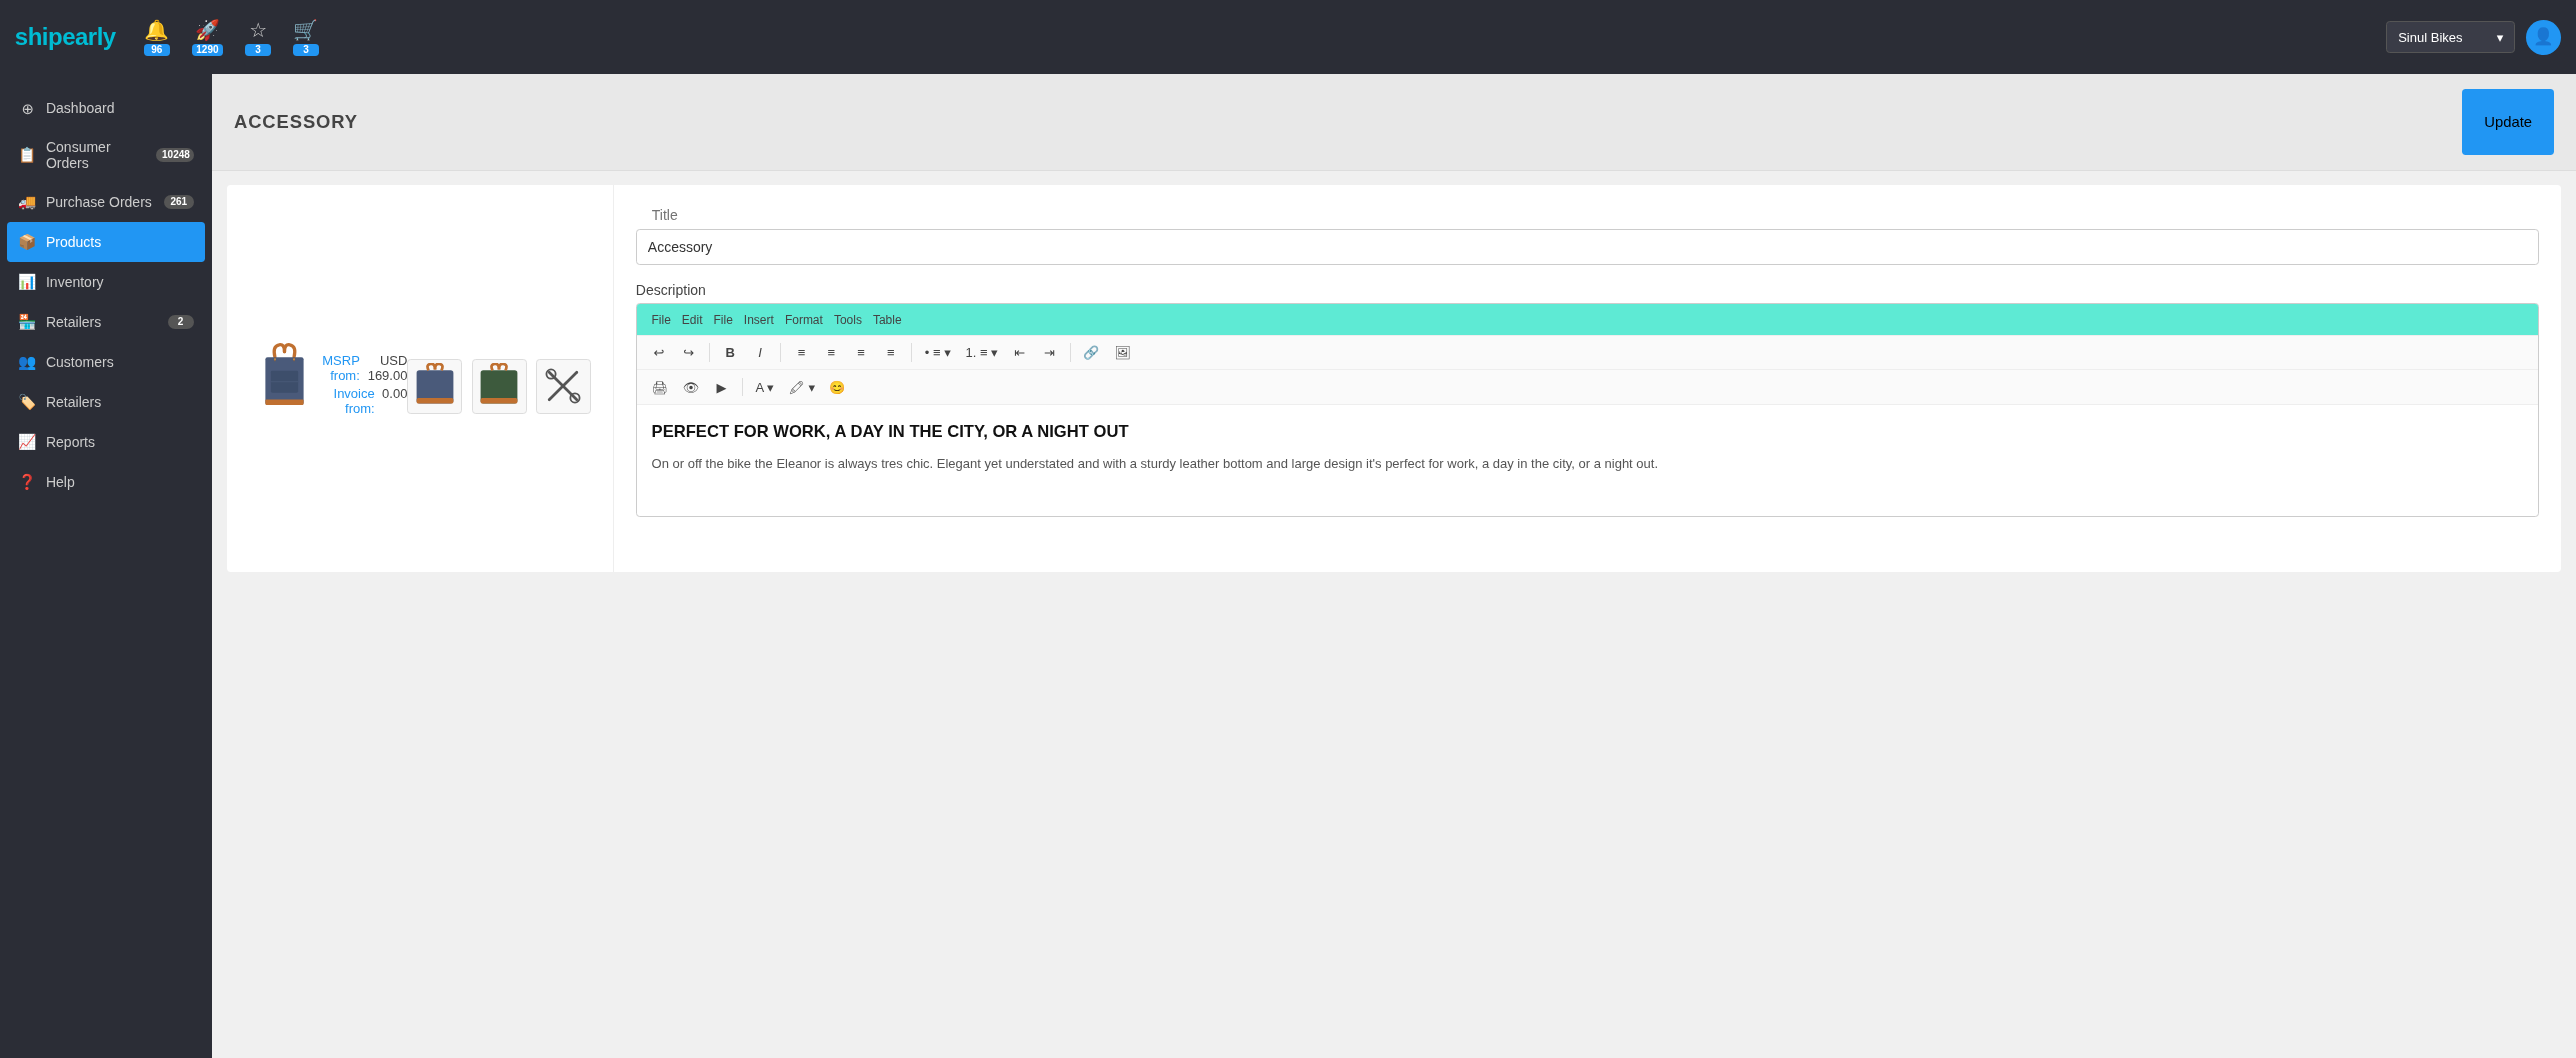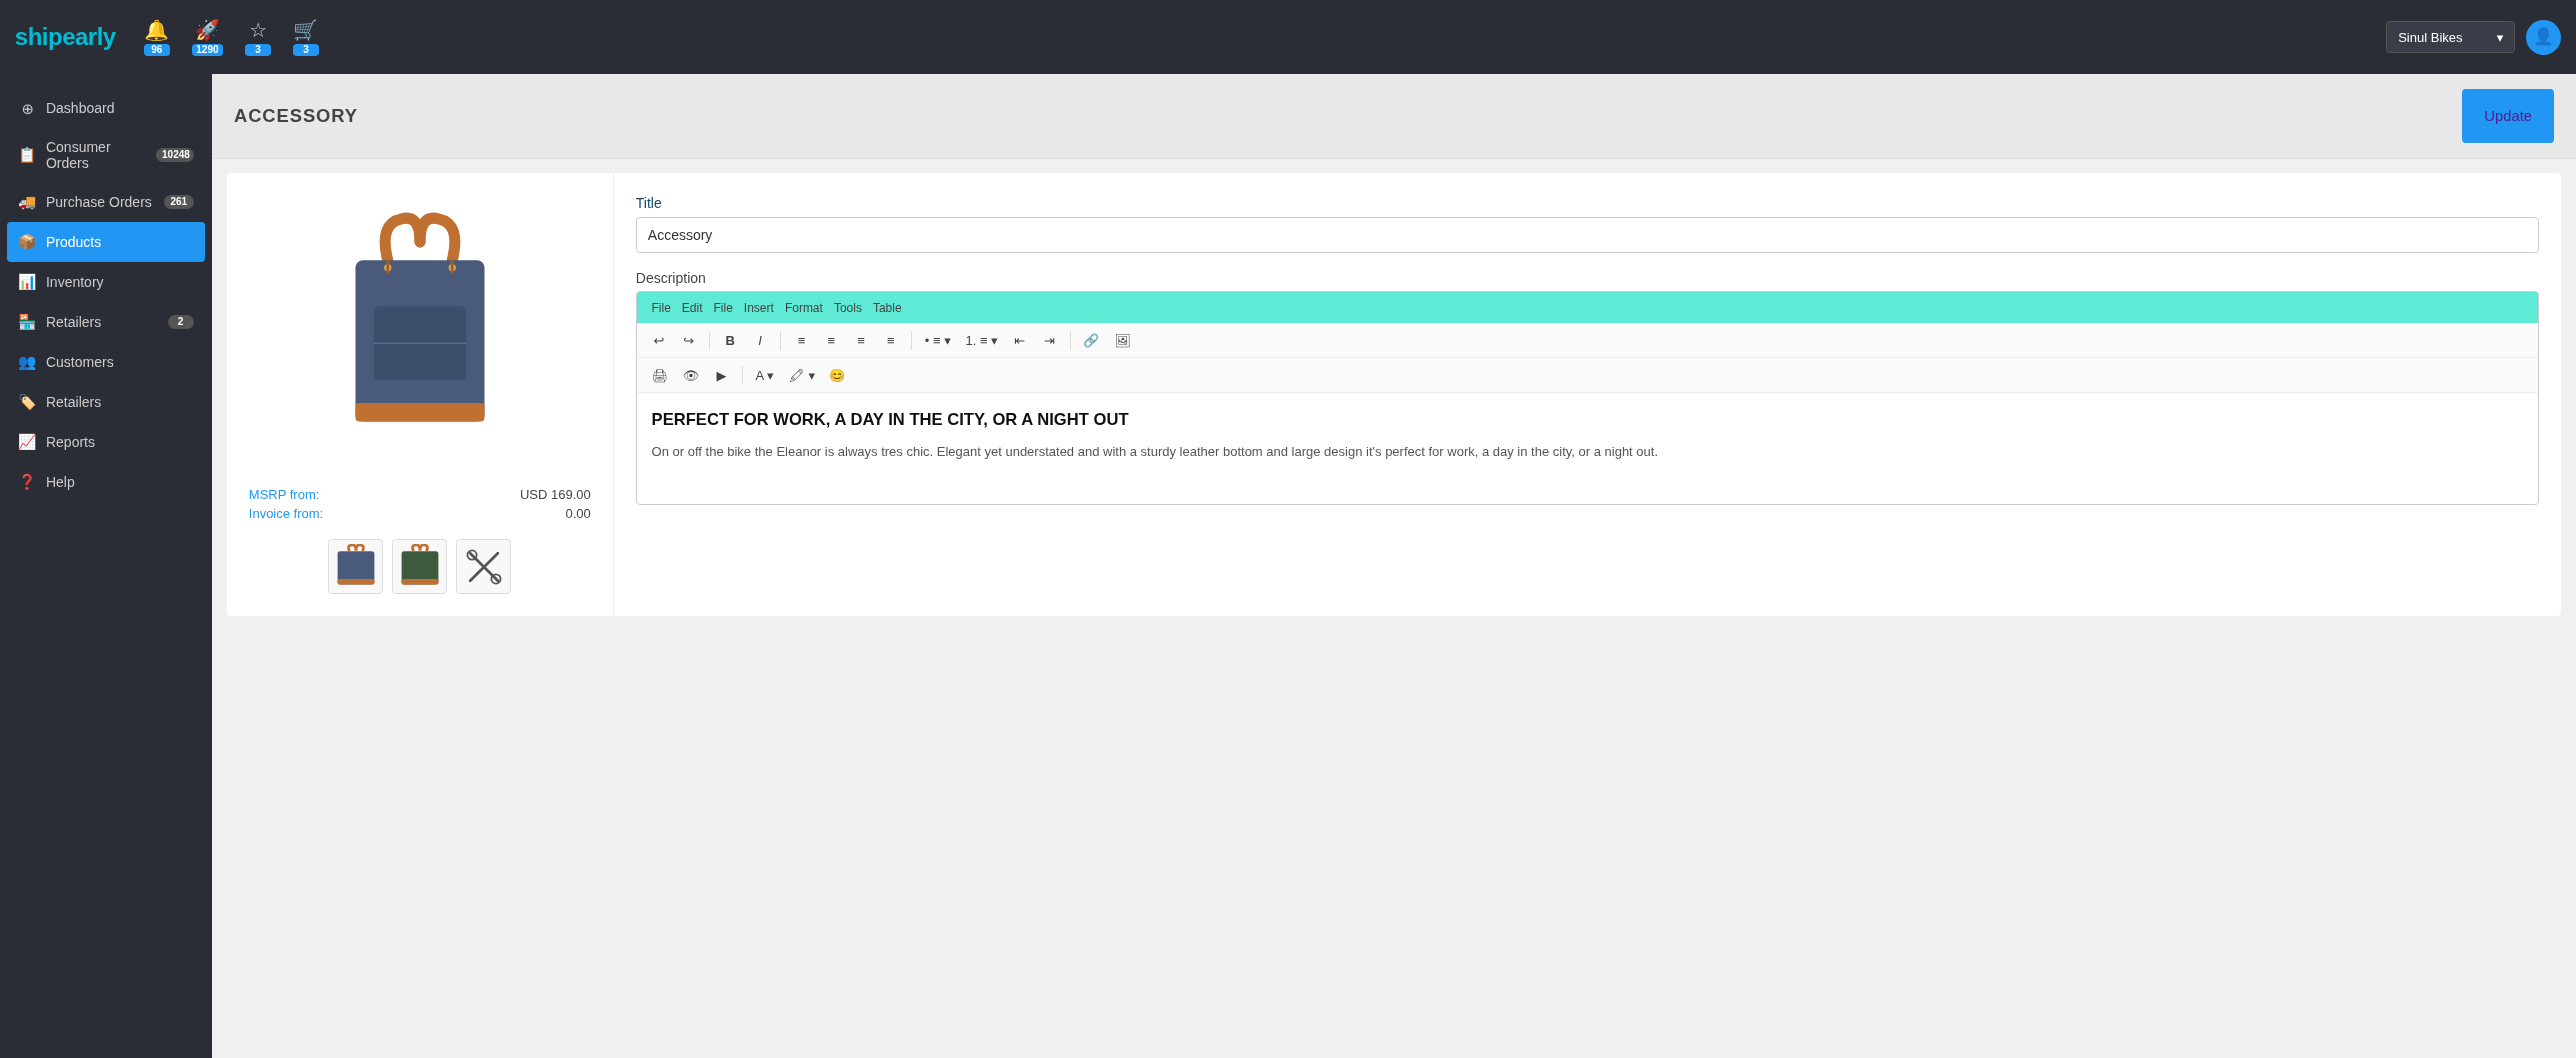--- a/index.html
+++ b/index.html
@@ -123,23 +123,23 @@
     }
     .page-title {
       font-size: 18.4px;
       font-weight: 600;
       color: #444;
       letter-spacing: 0.9px;
       text-transform: uppercase;
     }
     .update-btn {
       background: #2196f3;
-      color: #4c1d95;
+      color: #000000;
       border: none;
-      padding: 19px 22px;
+      padding: 25px 22px;
       font-size: 14.8px;
       font-weight: 500;
       border-radius: 3.7px;
       cursor: pointer;
       margin-left: 38px;
     }
 
     
     .product-panel {
       background: white;
@@ -148,21 +148,21 @@
       display: flex;
       flex-direction: row;
       min-height: 387px;
     }
 
     
     .product-left {
       width: 387px;
       flex-shrink: 0;
       display: flex;
-      flex-direction: column;
+      flex-direction: row;
       align-items: center;
       padding: 22px;
       border-right: 0.9px solid #eee;
     }
     .product-image {
       width: 277px;
       height: 277px;
       display: flex;
       align-items: center;
       justify-content: center;
@@ -191,23 +191,24 @@
       overflow: hidden;
     }
 
     
     .product-right {
       flex: 1;
       padding: 22px;
     }
     .field-label {
       font-size: 14px;
-      color: #0c4a6e;
+      color: #737373;
       margin-bottom: 5.5px;
       font-weight: 500;
+      margin-left: 16px;
     }
     .field-input {
       width: 100%;
       border: 0.9px solid #ccc;
       border-radius: 3.7px;
       padding: 9.2px 11px;
       font-size: 14px;
       color: #333;
       outline: none;
     }

